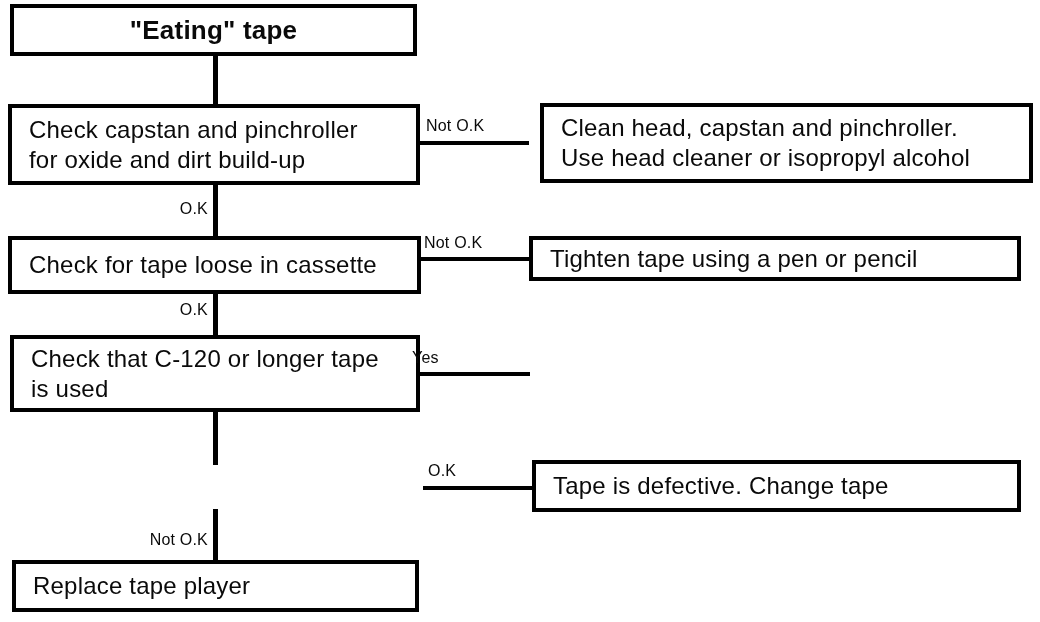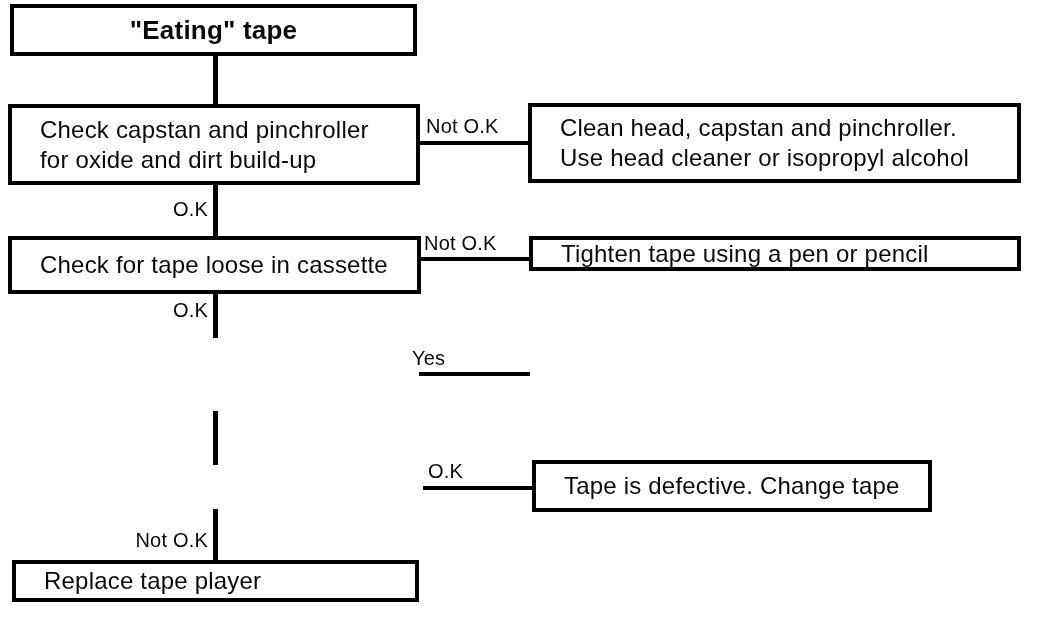--- a/index.html
+++ b/index.html
@@ -17,31 +17,31 @@
     border: 4px solid #000000;
     background: #ffffff;
     box-sizing: border-box;
     display: flex;
     align-items: center;
   }
   .box-text {
     font-size: 24px;
     line-height: 30px;
     white-space: pre-line;
-    padding-left: 28px;
+    padding-left: 17px;
     letter-spacing: 0.2px;
   }
   .start-box { left: 10px; top: 4px; width: 407px; height: 52px; justify-content: center; }
   .title-text { font-weight: bold; font-size: 26px; padding-left: 0; }
-  .end-box { left: 12px; top: 560px; width: 407px; height: 42px; }
+  .end-box { left: 12px; top: 560px; width: 407px; height: 52px; }
   .vline { position: absolute; left: 213px; width: 5px; background: #000000; }
   .hline { position: absolute; height: 4px; background: #000000; }
   .label {
     position: absolute;
-    font-size: 20px;
+    font-size: 16px;
     line-height: 28px;
     letter-spacing: 0.2px;
     white-space: nowrap;
   }
   .flow-label { left: 60px; width: 148px; text-align: right; }
 </style>
 </head>
 <body>
 
 <div class="canvas">
@@ -55,42 +55,46 @@
   <div class="vline" style="top:284px;height:54px"></div>
   <div class="vline" style="top:411px;height:54px"></div>
   <div class="vline" style="top:509px;height:54px"></div>
 
   <div class="box" style="left:8px;top:104px;width:412px;height:81px">
     <span class="box-text">Check capstan and pinchroller
 for oxide and dirt build-up</span>
   </div>
   <div class="hline" style="left:419px;top:141px;width:110px"></div>
   <div class="label" style="left:426px;top:112px">Not O.K</div>
-  <div class="box" style="left:528px;top:103px;width:493px;height:80px">
+  <div class="box" style="left:540px;top:103px;width:493px;height:80px">
     <span class="box-text">Clean head, capstan and pinchroller.
 Use head cleaner or isopropyl alcohol</span>
   </div>
   <div class="label flow-label" style="top:195px">O.K</div>
 
   <div class="box" style="left:8px;top:236px;width:413px;height:58px">
     <span class="box-text">Check for tape loose in cassette</span>
   </div>
   <div class="hline" style="left:420px;top:257px;width:110px"></div>
   <div class="label" style="left:424px;top:229px">Not O.K</div>
-  <div class="box" style="left:529px;top:236px;width:492px;height:35px">
+  <div class="box" style="left:529px;top:236px;width:492px;height:45px">
     <span class="box-text">Tighten tape using a pen or pencil</span>
   </div>
   <div class="label flow-label" style="top:296px">O.K</div>
 
+  <div class="box" style="left:10px;top:335px;width:410px;height:77px">
+    <span class="box-text">Check that C-120 or longer tape
+is used</span>
+  </div>
   <div class="hline" style="left:419px;top:372px;width:111px"></div>
   <div class="label" style="left:412px;top:344px">Yes</div>
 
   <div class="hline" style="left:423px;top:486px;width:110px"></div>
   <div class="label" style="left:428px;top:457px">O.K</div>
-  <div class="box" style="left:532px;top:460px;width:400px;height:52px">
+  <div class="box" style="left:532px;top:460px;width:489px;height:52px">
     <span class="box-text">Tape is defective. Change tape</span>
   </div>
   <div class="label flow-label" style="top:526px">Not O.K</div>
 
   <div class="box end-box">
     <span class="box-text">Replace tape player</span>
   </div>
 
 </div>
 

